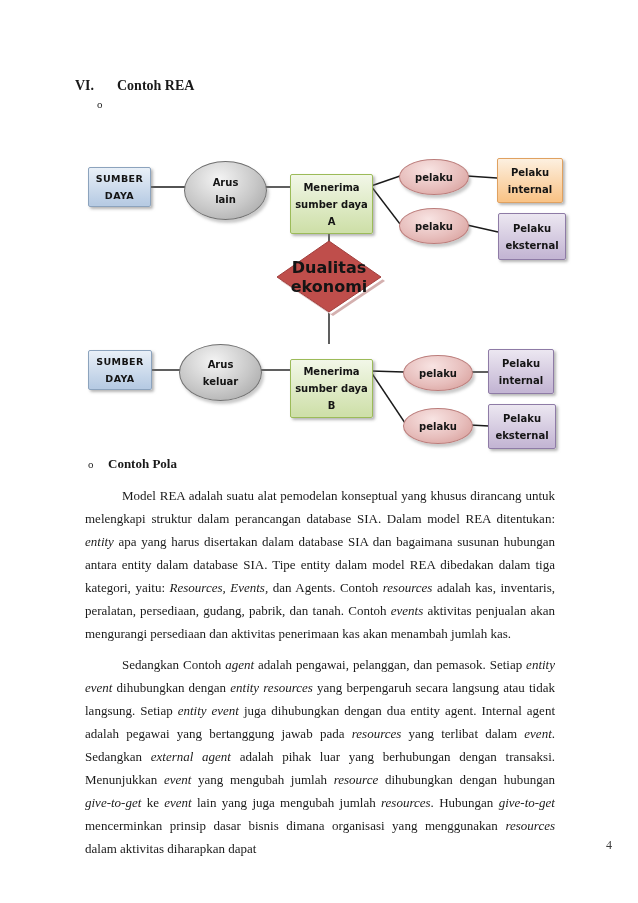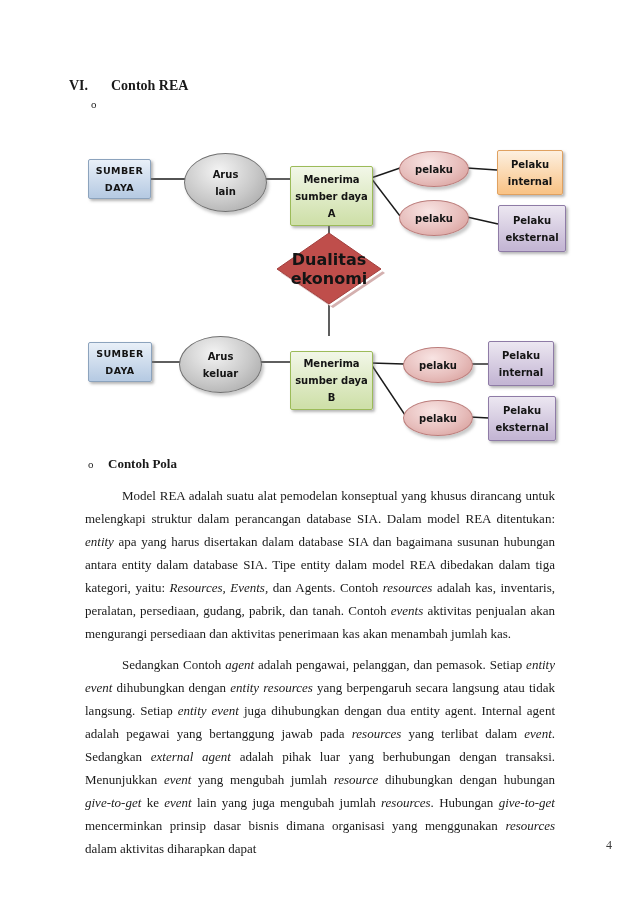--- a/index.html
+++ b/index.html
@@ -2,28 +2,28 @@
 <html style="--resource-fill: #b7cbe3; --resource-border: #8ca3bd; --flow-fill: #c8c8c8; --flow-border: #707070; --event-fill: #cfe0aa; --event-border: #9cbb59; --agent-fill: #e7bebc; --agent-border: #bb7d7b; --internal-fill: #f9c488; --internal-border: #e0a160; --external-fill: #c4b6d4; --external-border: #8e7ba6; --duality-fill: #bf4e4b; --duality-border: #a03f3d; --connector: #1a1a1a;"><head>
 <meta charset="utf-8">
 <style>
   html,body { margin:0; padding:0; background:#ffffff; }
   .page {
     position:relative; width:638px; height:903px; background:#ffffff;
     font-family:"Liberation Serif", serif; color:#1a1a1a; overflow:hidden;
   }
 
   
-  .heading { position:absolute; left:69px; top:76px; font-weight:bold; font-size:14px; line-height:19px;font-family:Liberation Serif, serif; }
+  .heading { position:absolute; left:75px; top:76px; font-weight:bold; font-size:14px; line-height:19px;font-family:Liberation Serif, serif; }
   .h-row { display:flex; align-items:baseline; }
   .h-num { display:inline-block; width:42px; }
   .h-row.sub { padding-left:22px; }
   .h-bullet { display:inline-block; width:20px; font-size:11px; font-weight:normal; }
 
   
-  .diagram { position:absolute; left:0; top:4px; width:638px; height:460px; }
+  .diagram { position:absolute; left:0; top:12px; width:638px; height:460px; }
   .connectors { position:absolute; left:0; top:0; }
   .connectors line { stroke:var(--connector,#1a1a1a); stroke-width:1.4; }
   .diamond-shadow { fill:#d4b0af; }
   .diamond-gap { fill:#ffffff; }
   .diamond-main { fill:var(--duality-fill,#bf4e4b); stroke:var(--duality-border,#a03f3d); stroke-width:1; }
 
   .dnode {
     position:absolute; display:flex; flex-direction:column; align-items:center; justify-content:center;
     font-family:"DejaVu Sans", sans-serif; font-weight:bold; font-size:10px; line-height:17px;
     color:#141414; text-align:center;

